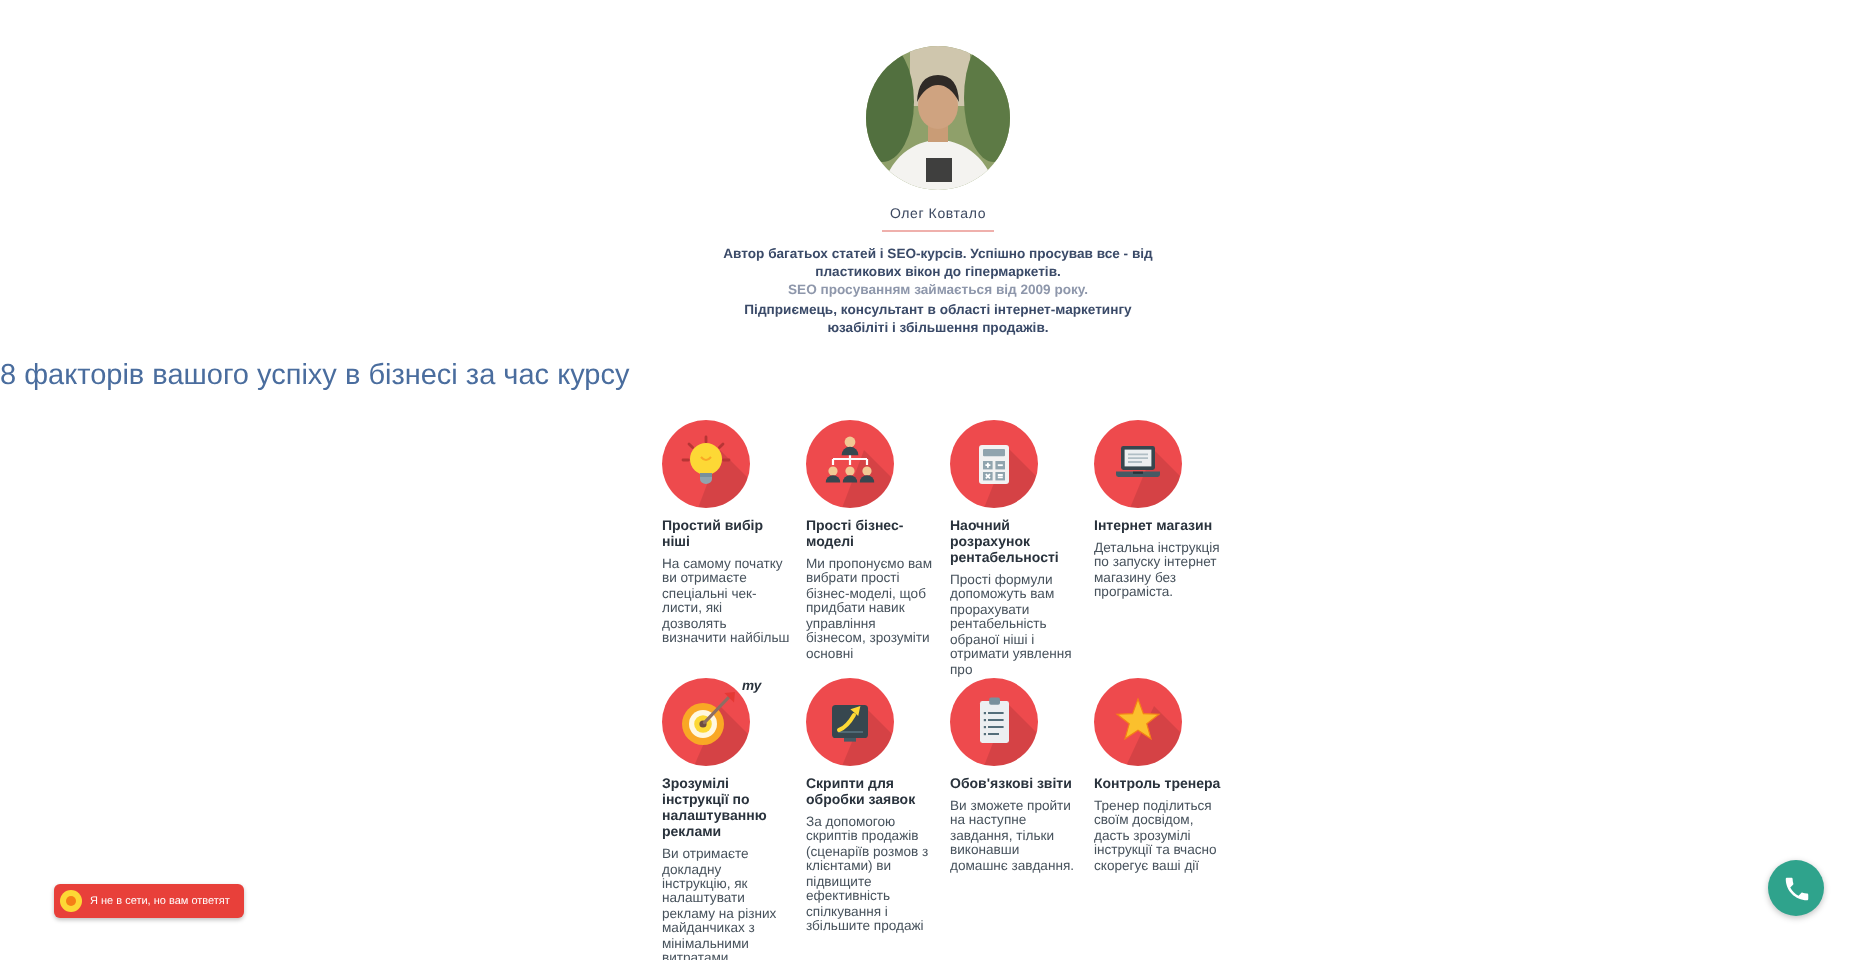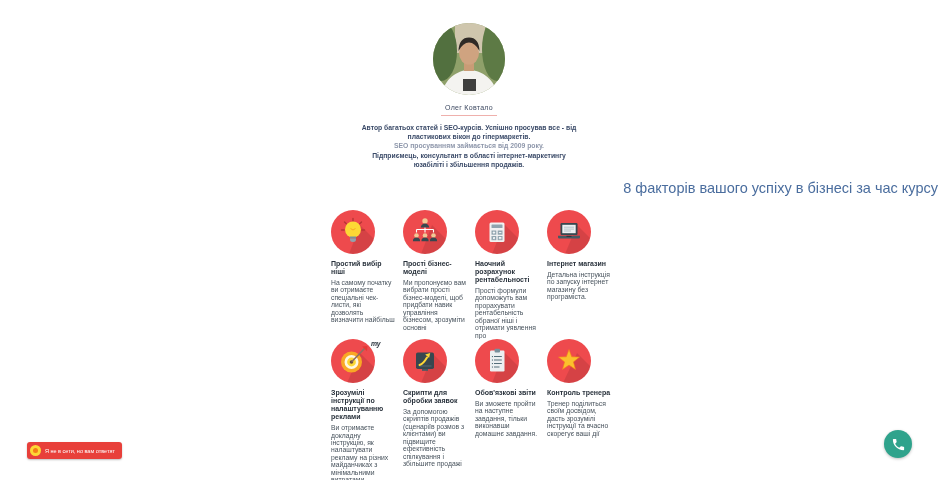--- a/index.html
+++ b/index.html
@@ -10,21 +10,21 @@
   
   .profile { text-align:center; padding-top:23px; }
   .avatar-wrap { width:72px; height:72px; border-radius:50%; overflow:hidden; margin:0 auto; }
   .name { margin-top:9px; font-size:7px; color:#3c4860; letter-spacing:.3px; }
   .name-divider { width:56px; height:1px; background:#efb0ac; margin:4px auto 0; }
   .bio { width:218px; margin:7px auto 0; font-size:6.8px; line-height:1.35; text-align:center; }
   .bio .b { color:#3a4a68; font-weight:bold; }
   .bio .l { color:#8e97ab; font-weight:bold; }
 
   
-  .heading { text-align:right; margin-top:11px; font-size:14.5px; font-weight:400; color:#4a6d9e; }
+  .heading { text-align:left; margin-top:11px; font-size:14.5px; font-weight:400; color:#4a6d9e; }
 
   
   .grid { width:288px; margin:14px auto 0; position:relative; transform:translateX(6px); }
   .grid-row { display:flex; }
   .cell { width:72px; padding-right:8px; }
   .row1 .cell { height:129px; overflow:hidden; }
   .icon-circle { width:44px; height:44px; display:block; }
   .cell-title { margin-top:6px; font-size:7px; line-height:1.15; font-weight:bold; color:#29323c; }
   .cell-text { margin-top:3px; font-size:6.8px; line-height:1.1; color:#47525c; }
   .overflow-fragment { position:absolute; left:40px; top:130px; font-size:6.8px; font-weight:bold; font-style:italic; color:#29323c; z-index:3; }

